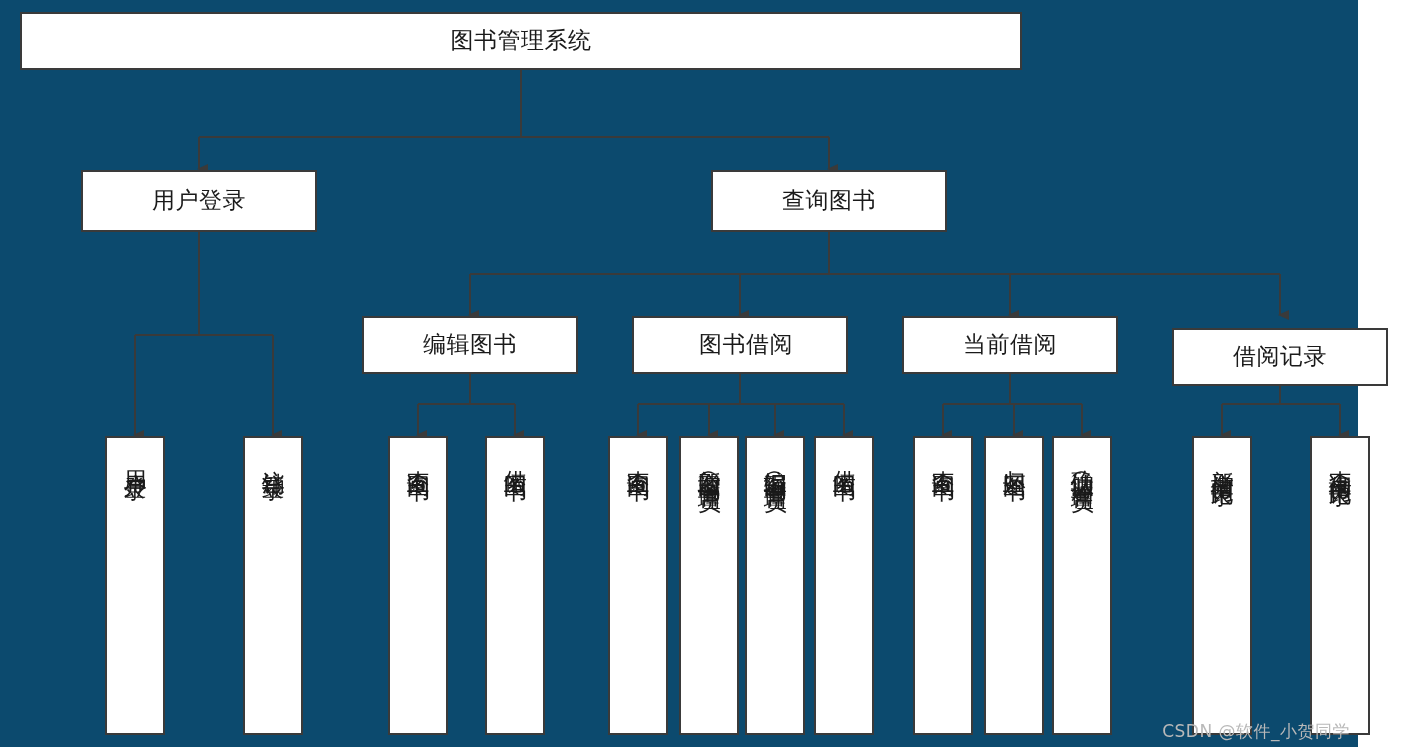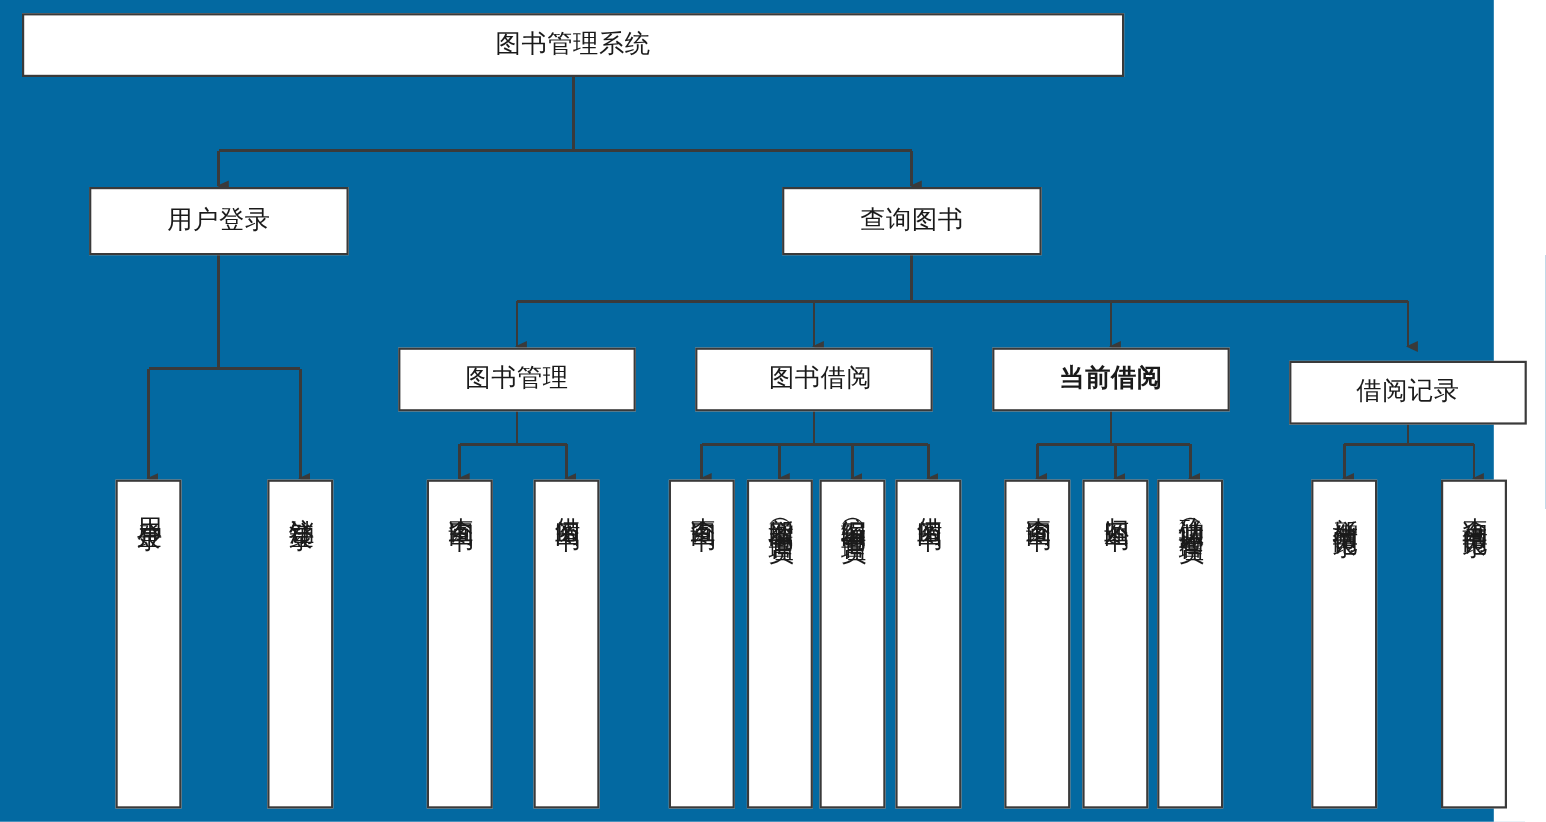--- a/index.html
+++ b/index.html
@@ -11,21 +11,21 @@
   body {
     width: 1405px;
     height: 747px;
     overflow: hidden;
     font-family: "DejaVu Sans", "Liberation Sans", sans-serif;
   }
   #diagram-root {
     position: relative;
     width: 1358px;
     height: 747px;
-    background: #0369a1;
+    background: #0c4a6e;
   }
   #diagram-svg {
     position: absolute;
     left: 0;
     top: 0;
     width: 1405px;
     height: 747px;
   }
   .node-box {
     position: absolute;
@@ -122,26 +122,26 @@
       <div class="node-box level-1" style="left: 20px; top: 12px; width: 1002px; height: 58px;">
         <div class="node-label">图书管理系统</div>
       </div>
       <div class="node-box level-2" style="left: 81px; top: 170px; width: 236px; height: 62px;">
         <div class="node-label">用户登录</div>
       </div>
       <div class="node-box level-2" style="left: 711px; top: 170px; width: 236px; height: 62px;">
         <div class="node-label">查询图书</div>
       </div>
       <div class="node-box level-3" style="left: 362px; top: 316px; width: 216px; height: 58px;">
-        <div class="node-label">图书管理</div>
+        <div class="node-label">编辑图书</div>
       </div>
       <div class="node-box level-3" style="left: 632px; top: 316px; width: 216px; height: 58px; padding-left: 12px;">
         <div class="node-label">图书借阅</div>
       </div>
-      <div class="node-box level-3" style="left: 902px; top: 316px; width: 216px; height: 58px; font-weight: bold;">
+      <div class="node-box level-3" style="left: 902px; top: 316px; width: 216px; height: 58px;">
         <div class="node-label">当前借阅</div>
       </div>
       <div class="node-box level-3" style="left: 1172px; top: 328px; width: 216px; height: 58px;">
         <div class="node-label">借阅记录</div>
       </div>
       <div class="node-box level-4" style="left: 105px; top: 436px; width: 60px; height: 299px;">
         <div class="node-label">用户登录</div>
       </div>
       <div class="node-box level-4" style="left: 243px; top: 436px; width: 60px; height: 299px;">
         <div class="node-label">注销登录</div>
@@ -174,14 +174,15 @@
         <div class="node-label">确认归还（管理员）</div>
       </div>
       <div class="node-box level-4" style="left: 1192px; top: 436px; width: 60px; height: 299px;">
         <div class="node-label">新增借阅记录</div>
       </div>
       <div class="node-box level-4" style="left: 1310px; top: 436px; width: 60px; height: 299px;">
         <div class="node-label">查询借阅记录</div>
       </div>
     </div>
 
+  <div id="watermark">CSDN @软件_小贺同学</div>
 
 </div>
 
 </body></html>

